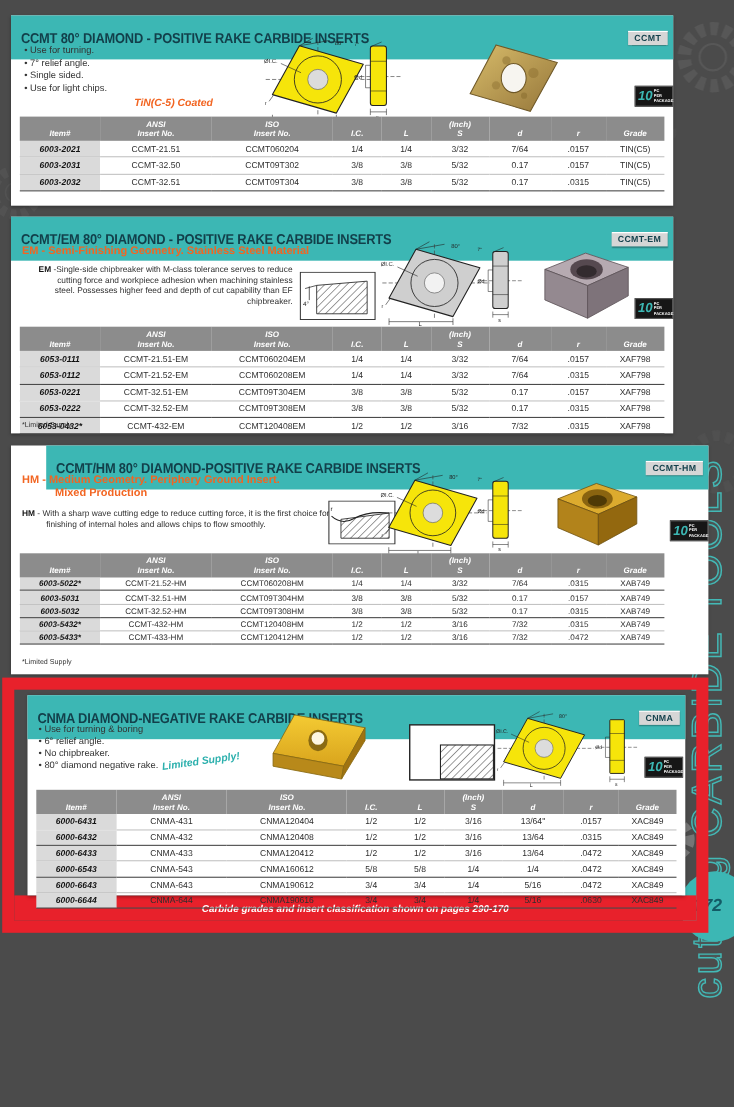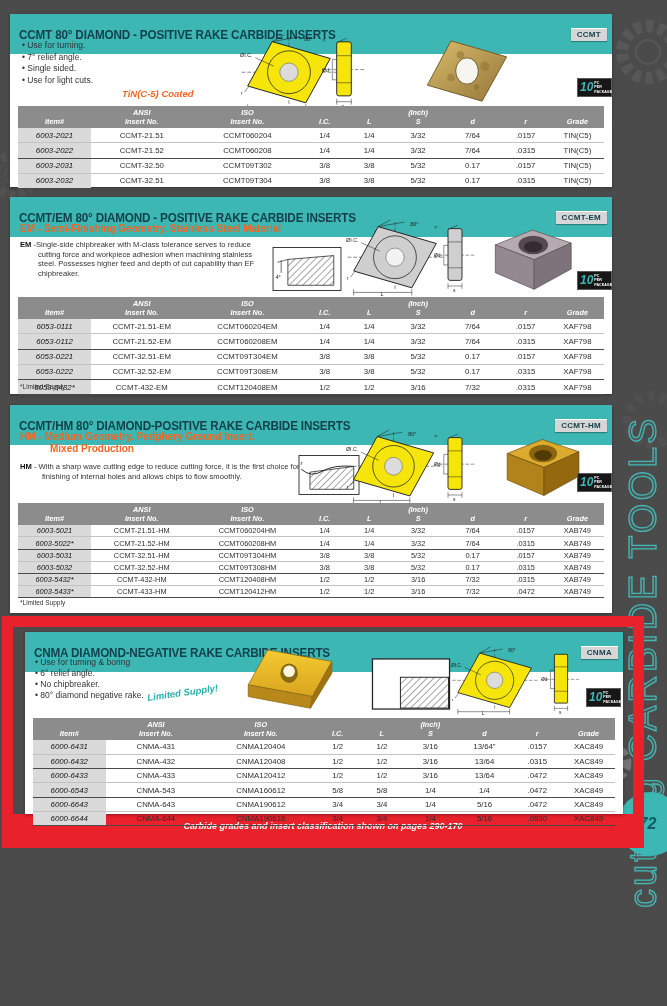--- a/index.html
+++ b/index.html
@@ -21,41 +21,41 @@
   }
   .page-blob{
     position:absolute;left:618px;top:792px;width:64px;height:64px;border-radius:50%;
     background:#3cb7b4;z-index:3;display:flex;align-items:center;justify-content:center;
   }
   .page-blob span{font-size:16px;font-weight:700;font-style:italic;color:#135b66;margin-right:14px;}
   
   .card{position:absolute;left:10px;width:602px;background:#fff;z-index:2;box-shadow:0 1px 3px rgba(0,0,0,.35);}
   #card1{top:14px;height:173px;}
   #card2{top:197px;height:197px;}
-  #card3{top:405px;height:208px;}
+  #card3{top:405px;height:208px;padding-left:32px;}
   .sec-header{height:40px;background:#3cb7b4;display:flex;align-items:center;}
   .sec-title{
     font-size:13px;font-weight:800;color:#123f4a;letter-spacing:-0.2px;
     transform:scaleX(.9);transform-origin:left center;
     padding-left:10px;white-space:nowrap;
   }
   .sec-badge{
     margin-left:auto;margin-right:5px;background:#d6d6d6;color:#123f4a;
     font-size:8px;font-weight:800;padding:2px 6px;letter-spacing:.3px;
     box-shadow:inset 0 1px 0 #fff, 0 1px 1px rgba(0,0,0,.3);
   }
   
   ul.bullets{list-style:none;margin:0;padding:0;position:absolute;font-size:8.5px;color:#333;line-height:11.5px;}
   ul.bullets li::before{content:"•  ";color:#333;}
   #card1 .bullets{left:12px;top:26px;}
   .coated{position:absolute;left:112px;top:74px;font-size:9.5px;font-weight:800;font-style:italic;color:#f26522;}
   .subtitle{position:absolute;left:10px;top:26px;font-size:10px;font-weight:800;color:#f26522;}
   .subtitle2{position:absolute;left:40px;top:38px;font-size:10px;font-weight:800;color:#f26522;}
   .desc{position:absolute;font-size:7.6px;color:#333;line-height:9.7px;}
-  #card2 .desc{left:10px;top:43px;width:228px;padding-left:18px;text-indent:-18px;}
+  #card2 .desc{left:10px;top:43px;width:228px;padding-left:18px;text-indent:-18px;text-align:right;}
   #card3 .desc{left:10px;top:57px;width:292px;padding-left:22px;text-indent:-22px;}
   .desc b{color:#111;}
   #card4 .bullets{left:10px;top:25px;line-height:11px;}
   .limited{
     position:absolute;left:122px;top:55px;font-size:9.5px;font-weight:800;font-style:italic;
     color:#2cb0ad;transform:rotate(-8deg);
   }
   .footnote{position:absolute;left:10px;font-size:6.5px;color:#333;}
   #card2 .footnote{top:186px;}
   #card3 .footnote{top:194px;}
@@ -74,21 +74,21 @@
   #card3 .tbl{top:98px;}
   #card4 .tbl{top:86px;width:582px;}
   .tbl th{
     background:#8c8c8c;color:#fff;font-size:7.3px;font-weight:700;font-style:italic;
     padding:2px 1px;white-space:pre-line;line-height:1.25;vertical-align:bottom;text-align:center;
   }
   .tbl td{
     text-align:center;font-size:7.8px;color:#2e2e2e;padding:2.6px 1px;
     border-bottom:1px solid #c3c3c3;white-space:nowrap;overflow:hidden;
   }
-  .tbl td:first-child{background:#dadada;font-weight:400;font-style:italic;color:#111;}
+  .tbl td:first-child{background:#dadada;font-weight:700;font-style:italic;color:#111;}
   .tbl tr.grp td{border-bottom:1.6px solid #4a4a4a;}
   .tbl tbody tr:last-child td{border-bottom:1.6px solid #4a4a4a;}
   .tbl th:nth-child(1),.tbl td:nth-child(1){width:12.5%;}
   .tbl th:nth-child(2),.tbl td:nth-child(2){width:17.5%;}
   .tbl th:nth-child(3),.tbl td:nth-child(3){width:19%;}
   .tbl th:nth-child(4),.tbl td:nth-child(4){width:7.5%;}
   .tbl th:nth-child(5),.tbl td:nth-child(5){width:7.5%;}
   .tbl th:nth-child(6),.tbl td:nth-child(6){width:9%;}
   .tbl th:nth-child(7),.tbl td:nth-child(7){width:9.5%;}
   .tbl th:nth-child(8),.tbl td:nth-child(8){width:8.5%;}
@@ -178,21 +178,21 @@
 
 <div class="card" id="card1">
   <div class="sec-header">
     <span class="sec-title">CCMT 80° DIAMOND - POSITIVE RAKE CARBIDE INSERTS</span>
     <span class="sec-badge">CCMT</span>
   </div>
   <ul class="bullets">
       <li>Use for turning.</li>
       <li>7° relief angle.</li>
       <li>Single sided.</li>
-      <li>Use for light cuts.</li>
+      <li>Use for light chips.</li>
     </ul>
   <div class="coated">TiN(C-5) Coated</div>
 
   <svg class="dia dsvg" width="101" height="78" viewBox="0 0 132 102">
     <line class="dash" x1="2" y1="50" x2="130" y2="50"></line>
     <line class="dash" x1="64" y1="4" x2="64" y2="92"></line>
     <polygon class="shape fill-y" points="42,10 118,32 86,90 10,68"></polygon>
     <circle class="thin" cx="64" cy="50" r="28"></circle>
     <circle class="hole-y" cx="64" cy="50" r="12"></circle>
     <line class="hair" x1="42" y1="10" x2="58" y2="1"></line>
@@ -265,31 +265,20 @@
           <td>6003-2021</td>
           <td>CCMT-21.51</td>
           <td>CCMT060204</td>
           <td>1/4</td>
           <td>1/4</td>
           <td>3/32</td>
           <td>7/64</td>
           <td>.0157</td>
           <td>TIN(C5)</td>
         </tr>
-        <tr class="grp">
-          <td>6003-2022</td>
-          <td>CCMT-21.52</td>
-          <td>CCMT060208</td>
-          <td>1/4</td>
-          <td>1/4</td>
-          <td>3/32</td>
-          <td>7/64</td>
-          <td>.0315</td>
-          <td>TIN(C5)</td>
-        </tr>
         <tr>
           <td>6003-2031</td>
           <td>CCMT-32.50</td>
           <td>CCMT09T302</td>
           <td>3/8</td>
           <td>3/8</td>
           <td>5/32</td>
           <td>0.17</td>
           <td>.0157</td>
           <td>TIN(C5)</td>
@@ -542,31 +531,20 @@
           <th>I.C.</th>
           <th>L</th>
           <th>(Inch)
 S</th>
           <th>d</th>
           <th>r</th>
           <th>Grade</th>
         </tr>
       </thead>
       <tbody>
-        <tr>
-          <td>6003-5021</td>
-          <td>CCMT-21.51-HM</td>
-          <td>CCMT060204HM</td>
-          <td>1/4</td>
-          <td>1/4</td>
-          <td>3/32</td>
-          <td>7/64</td>
-          <td>.0157</td>
-          <td>XAB749</td>
-        </tr>
         <tr class="grp">
           <td>6003-5022*</td>
           <td>CCMT-21.52-HM</td>
           <td>CCMT060208HM</td>
           <td>1/4</td>
           <td>1/4</td>
           <td>3/32</td>
           <td>7/64</td>
           <td>.0315</td>
           <td>XAB749</td>

